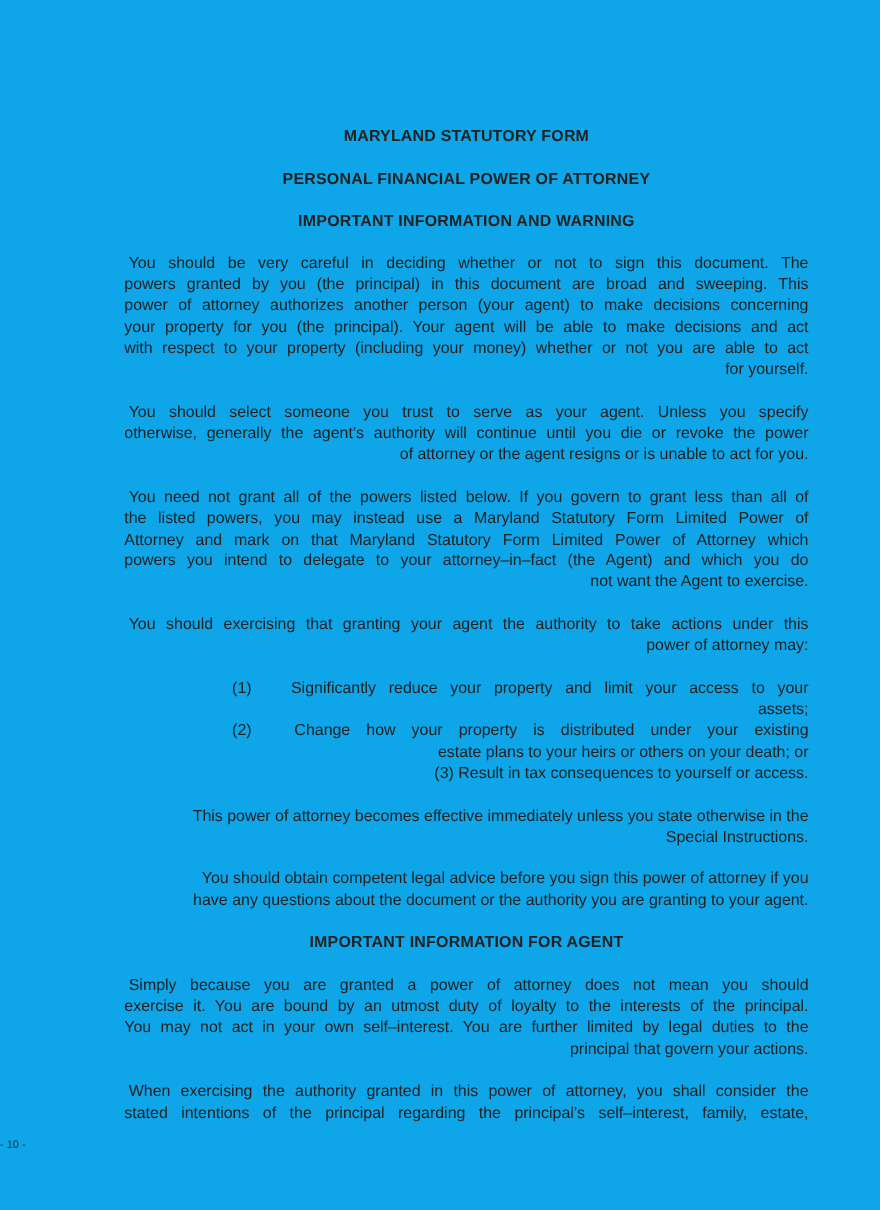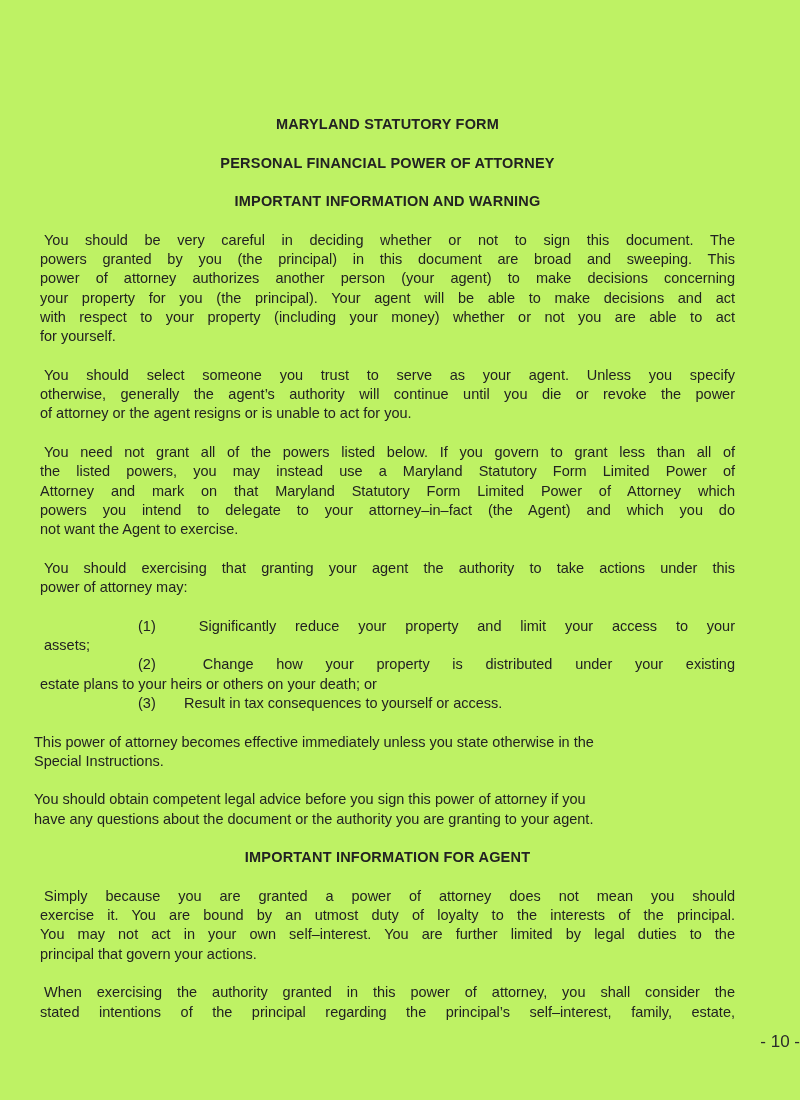--- a/index.html
+++ b/index.html
@@ -1,51 +1,51 @@
 <!DOCTYPE html>
 <html><head>
 <meta charset="utf-8">
 <style>
   html, body { margin: 0; padding: 0; background: #ffffff; }
   .page {
     position: relative;
     width: 800px;
     height: 1100px;
-    background: #bef264;
+    background: #0ea5e9;
     box-sizing: border-box;
-    padding: 115px 65px 0 40px;
+    padding: 115px 65px 0 113px;
     font-family: "Liberation Sans", "DejaVu Sans", sans-serif;
     font-size: 14.5px;
     line-height: 19.3px;
     color: #222222;
     overflow: hidden;
   }
   .heading {
     font-weight: 700;
     text-align: center;
     margin: 0 0 19.3px 0;
     letter-spacing: 0.2px;
   }
   .para { margin: 0 0 19.3px 0; }
-  .ln { display: block; }
+  .ln { display: block; text-align: right; }
   
   .jl { text-align: justify; text-align-last: justify; }
   
   .fi { padding-left: 4px; }
   
   .item1st { padding-left: 98px; }
   .marker { display: inline-block; width: 42px; text-indent: 0; }
   
   .outdent { margin-left: -6px; }
   .footer {
     position: absolute;
     left: 0; right: 0;
     top: 1032px;
-    text-align: right;
-    font-size: 17px;
+    text-align: left;
+    font-size: 10px;
     color: #2b2b2b;
   }
 </style>
 </head>
 <body>
 
 <div class="page">
 
   <div class="heading">MARYLAND STATUTORY FORM</div>
   <div class="heading">PERSONAL FINANCIAL POWER OF ATTORNEY</div>

